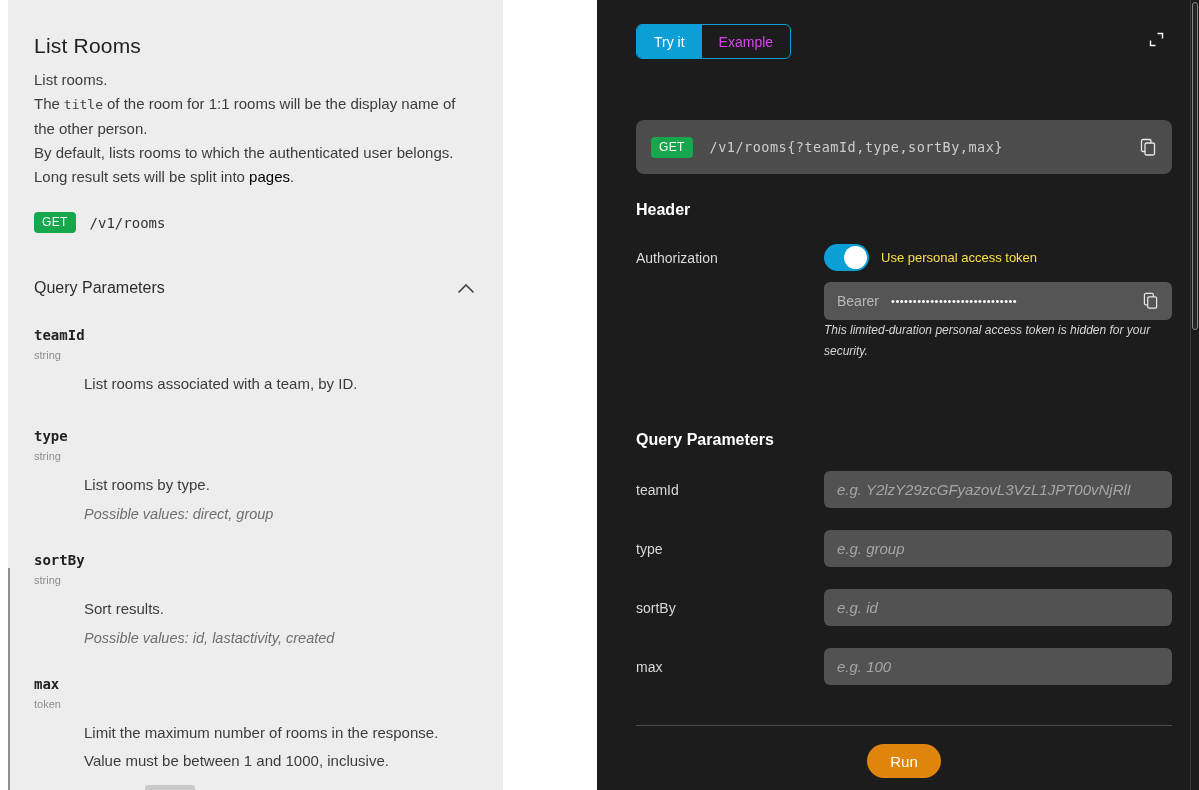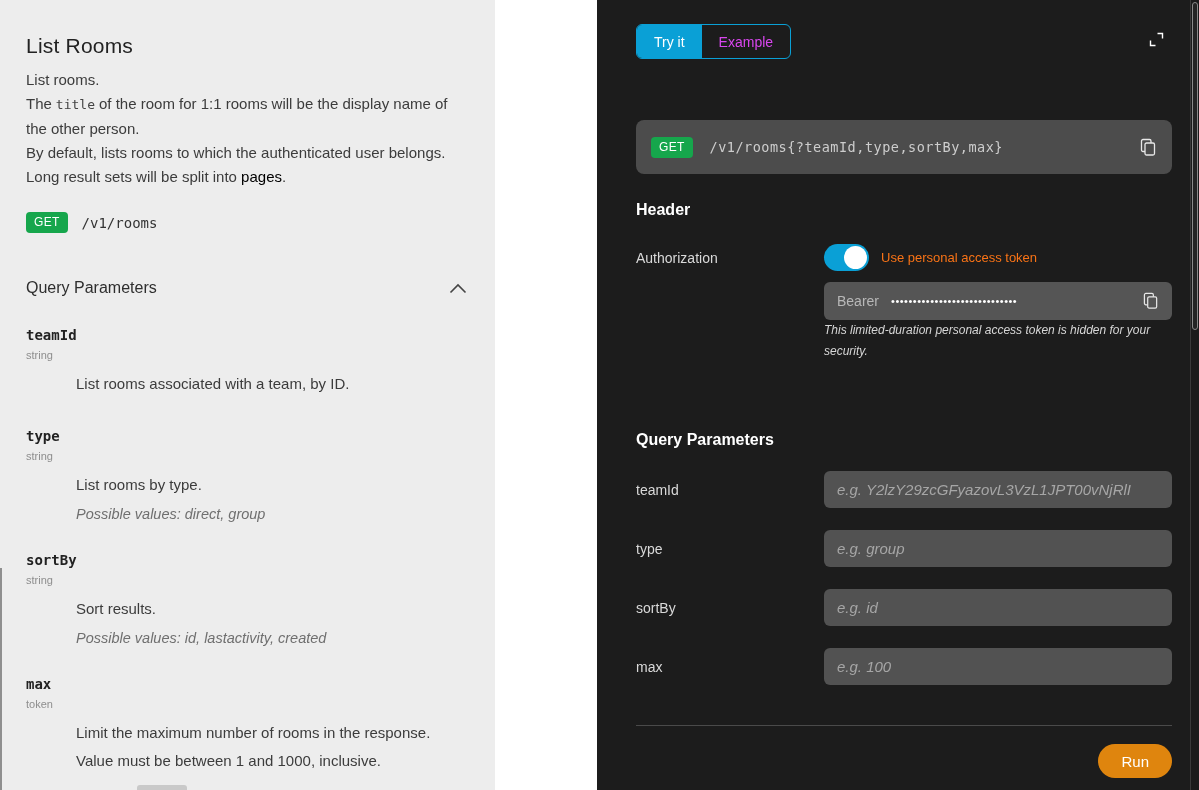--- a/index.html
+++ b/index.html
@@ -3,21 +3,21 @@
 <meta charset="utf-8">
 <style>
   * { margin: 0; padding: 0; box-sizing: border-box; }
   html, body { width: 1199px; height: 790px; overflow: hidden; }
   body { font-family: "Liberation Sans", sans-serif; }
 
   .stage { position: relative; width: 1199px; height: 790px; }
 
   
   .doc-panel {
-    position: absolute; left: 0; top: 0; width: 495px; height: 790px;
+    position: absolute; left: 8px; top: 0; width: 495px; height: 790px;
     background: #ededed; padding: 0 26px; overflow: hidden;
   }
   .doc-title { margin-top: 34px; font-size: 21px; font-weight: 500; color: #222; letter-spacing: .2px; }
   .doc-desc { margin-top: 10px; font-size: 15px; color: #3c3c3c; line-height: 24px; }
   .doc-desc .code-inline {
     font-family: "DejaVu Sans Mono", monospace; font-size: 13px; color: #444;
     margin: 0 4px;
   }
   .doc-link { color: #000000; text-decoration: none; cursor: pointer; }
 
@@ -76,21 +76,21 @@
 
   .auth-row { margin-top: 25px; display: flex; align-items: center; }
   .row-label { width: 188px; flex: 0 0 188px; font-size: 14px; color: #d9d9d9; }
   .toggle {
     position: relative; width: 45px; height: 27px; background: #0aa0d6; border-radius: 14px;
     border: none; cursor: pointer; flex: 0 0 45px;
   }
   .toggle .knob {
     position: absolute; top: 2px; right: 2px; width: 23px; height: 23px; background: #fff; border-radius: 50%;
   }
-  .toggle-label { margin-left: 12px; font-size: 13px; color: #f97316; }
+  .toggle-label { margin-left: 12px; font-size: 13px; color: #fde047; }
 
   .token-box {
     margin-top: 11px; margin-left: 188px; width: 348px; height: 38px; background: #555;
     border-radius: 6px; display: flex; align-items: center; padding: 0 13px;
   }
   .bearer-label { font-size: 14px; color: #b8b8b8; }
   .token-mask { margin-left: 12px; font-size: 11px; color: #fff; letter-spacing: .5px; white-space: nowrap; overflow: hidden; max-width: 215px; }
   .token-note {
     margin-left: 188px; width: 352px; font-size: 12px; font-style: italic;
     color: #d6d6d6; line-height: 21px;
@@ -101,21 +101,21 @@
   .param-row { display: flex; align-items: center; margin-top: 22px; }
   .param-row:first-of-type { margin-top: 25px; }
   .param-input {
     flex: 1; height: 37px; background: #525252; border: none; border-radius: 6px;
     padding: 0 13px; font-size: 15px; color: #eee; font-family: "Liberation Sans", sans-serif;
     outline: none; min-width: 0;
   }
   .param-input::placeholder { font-style: italic; color: #a6a6a6; opacity: 1; }
 
   .footer-divider { margin-top: 40px; border: none; border-top: 1px solid #4a4a4a; }
-  .footer-row { margin-top: 18px; display: flex; justify-content: flex-end; }
+  .footer-row { margin-top: 18px; display: flex; justify-content: center; }
   .run-btn {
     background: #df850e; color: #fff; font-size: 15px; border: none; cursor: pointer;
     border-radius: 17px; padding: 8px 23px; height: 34px;
   }
 
   
   .scrollbar-track {
     position: absolute; right: 0; top: 0; width: 9px; height: 790px;
     background: #1b1b1b; border-left: 1px solid #3a3a3a;
   }

